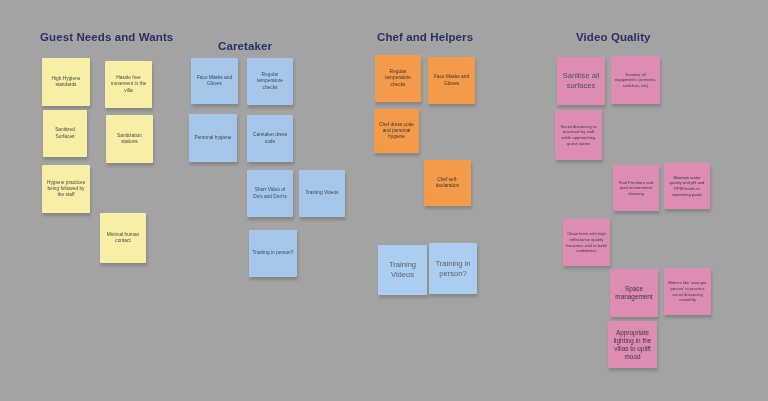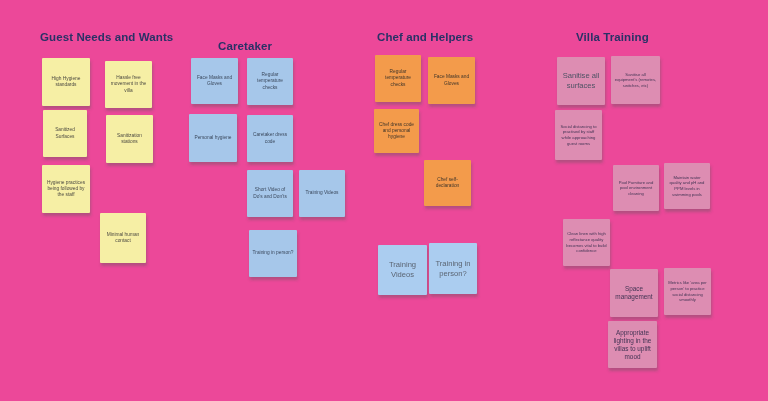--- a/index.html
+++ b/index.html
@@ -37,21 +37,21 @@
     line-height: 1.32;
   }
   .note.size-s  { font-size: 4.2px; }
   .note.size-m  { font-size: 4.8px; }
   .note.size-l  { font-size: 6.4px; line-height: 1.25; }
   .note.size-xl { font-size: 7.6px; line-height: 1.3; }
 </style>
 </head>
 <body>
 
-<div class="board" id="board" style="background: #ec4899;">
+<div class="board" id="board" style="background: #a3a3a3;">
     <div class="col-title" style="left: 40px; top: 31px; color: rgb(42, 49, 102);">Guest Needs and Wants</div>
     <div class="note size-m" style="left: 42px; top: 58px; width: 48px; height: 48px; background: rgb(246, 239, 165); color: rgb(76, 74, 66);">High Hygiene standards</div>
     <div class="note size-m" style="left: 105px; top: 61px; width: 47px; height: 47px; background: rgb(246, 239, 165); color: rgb(76, 74, 66);">Hassle free movement in the villa</div>
     <div class="note size-m" style="left: 43px; top: 110px; width: 44px; height: 47px; background: rgb(246, 239, 165); color: rgb(76, 74, 66);">Sanitized Surfaces</div>
     <div class="note size-m" style="left: 106px; top: 115px; width: 47px; height: 48px; background: rgb(246, 239, 165); color: rgb(76, 74, 66);">Sanitization stations</div>
     <div class="note size-m" style="left: 42px; top: 165px; width: 48px; height: 48px; background: rgb(246, 239, 165); color: rgb(76, 74, 66);">Hygiene practices being followed by the staff</div>
     <div class="note size-m" style="left: 100px; top: 213px; width: 46px; height: 50px; background: rgb(246, 239, 165); color: rgb(76, 74, 66);">Minimal human contact</div>
     <div class="col-title" style="left: 218px; top: 40px; color: rgb(42, 49, 102);">Caretaker</div>
     <div class="note size-m" style="left: 191px; top: 58px; width: 47px; height: 46px; background: rgb(166, 199, 234); color: rgb(60, 74, 94);">Face Masks and Gloves</div>
     <div class="note size-m" style="left: 247px; top: 58px; width: 46px; height: 47px; background: rgb(166, 199, 234); color: rgb(60, 74, 94);">Regular temperature checks</div>
@@ -60,21 +60,21 @@
     <div class="note size-m" style="left: 247px; top: 170px; width: 46px; height: 47px; background: rgb(166, 199, 234); color: rgb(60, 74, 94);">Short Video of Do's and Don'ts</div>
     <div class="note size-m" style="left: 299px; top: 170px; width: 46px; height: 47px; background: rgb(166, 199, 234); color: rgb(60, 74, 94);">Training Videos</div>
     <div class="note size-m" style="left: 249px; top: 230px; width: 48px; height: 47px; background: rgb(166, 199, 234); color: rgb(60, 74, 94);">Training in person?</div>
     <div class="col-title" style="left: 377px; top: 31px; color: rgb(42, 49, 102);">Chef and Helpers</div>
     <div class="note size-m" style="left: 375px; top: 55px; width: 46px; height: 47px; background: rgb(243, 155, 75); color: rgb(65, 54, 42);">Regular temperature checks</div>
     <div class="note size-m" style="left: 428px; top: 57px; width: 47px; height: 47px; background: rgb(243, 155, 75); color: rgb(65, 54, 42);">Face Masks and Gloves</div>
     <div class="note size-m" style="left: 374px; top: 109px; width: 45px; height: 44px; background: rgb(243, 155, 75); color: rgb(65, 54, 42);">Chef dress code and personal hygiene</div>
     <div class="note size-m" style="left: 424px; top: 160px; width: 47px; height: 46px; background: rgb(243, 155, 75); color: rgb(65, 54, 42);">Chef self-declaration</div>
     <div class="note size-xl" style="left: 378px; top: 245px; width: 49px; height: 50px; background: rgb(171, 205, 240); color: rgb(91, 101, 115);">Training Videos</div>
     <div class="note size-xl" style="left: 429px; top: 243px; width: 48px; height: 51px; background: rgb(171, 205, 240); color: rgb(91, 101, 115);">Training in person?</div>
-    <div class="col-title" style="left: 576px; top: 31px; color: rgb(42, 49, 102);">Villa Training</div>
+    <div class="col-title" style="left: 576px; top: 31px; color: rgb(42, 49, 102);">Video Quality</div>
     <div class="note size-xl" style="left: 557px; top: 57px; width: 48px; height: 48px; background: rgb(221, 141, 178); color: rgb(77, 82, 100);">Sanitise all surfaces</div>
     <div class="note size-s" style="left: 611px; top: 56px; width: 49px; height: 48px; background: rgb(221, 141, 178); color: rgb(67, 52, 84);">Sanitise all equipment's (remotes, switches, etc)</div>
     <div class="note size-s" style="left: 555px; top: 110px; width: 47px; height: 50px; background: rgb(221, 141, 178); color: rgb(67, 52, 84);">Social distancing to practised by staff while approaching guest rooms</div>
     <div class="note size-s" style="left: 613px; top: 165px; width: 46px; height: 46px; background: rgb(221, 141, 178); color: rgb(67, 52, 84);">Pool Furniture and pool environment cleaning</div>
     <div class="note size-s" style="left: 664px; top: 163px; width: 46px; height: 46px; background: rgb(221, 141, 178); color: rgb(67, 52, 84);">Maintain water quality and pH and PPM levels in swimming pools</div>
     <div class="note size-s" style="left: 563px; top: 219px; width: 47px; height: 47px; background: rgb(221, 141, 178); color: rgb(67, 52, 84);">Clean linen with high reflectance quality becomes vital to build confidence</div>
     <div class="note size-l" style="left: 610px; top: 269px; width: 48px; height: 48px; background: rgb(221, 141, 178); color: rgb(67, 52, 84);">Space management</div>
     <div class="note size-s" style="left: 664px; top: 268px; width: 47px; height: 47px; background: rgb(221, 141, 178); color: rgb(67, 52, 84);">Metrics like 'area per person' to practice social distancing smoothly</div>
     <div class="note size-l" style="left: 608px; top: 321px; width: 49px; height: 47px; background: rgb(221, 141, 178); color: rgb(67, 52, 84);">Appropriate lighting in the villas to uplift mood</div>
   </div>

